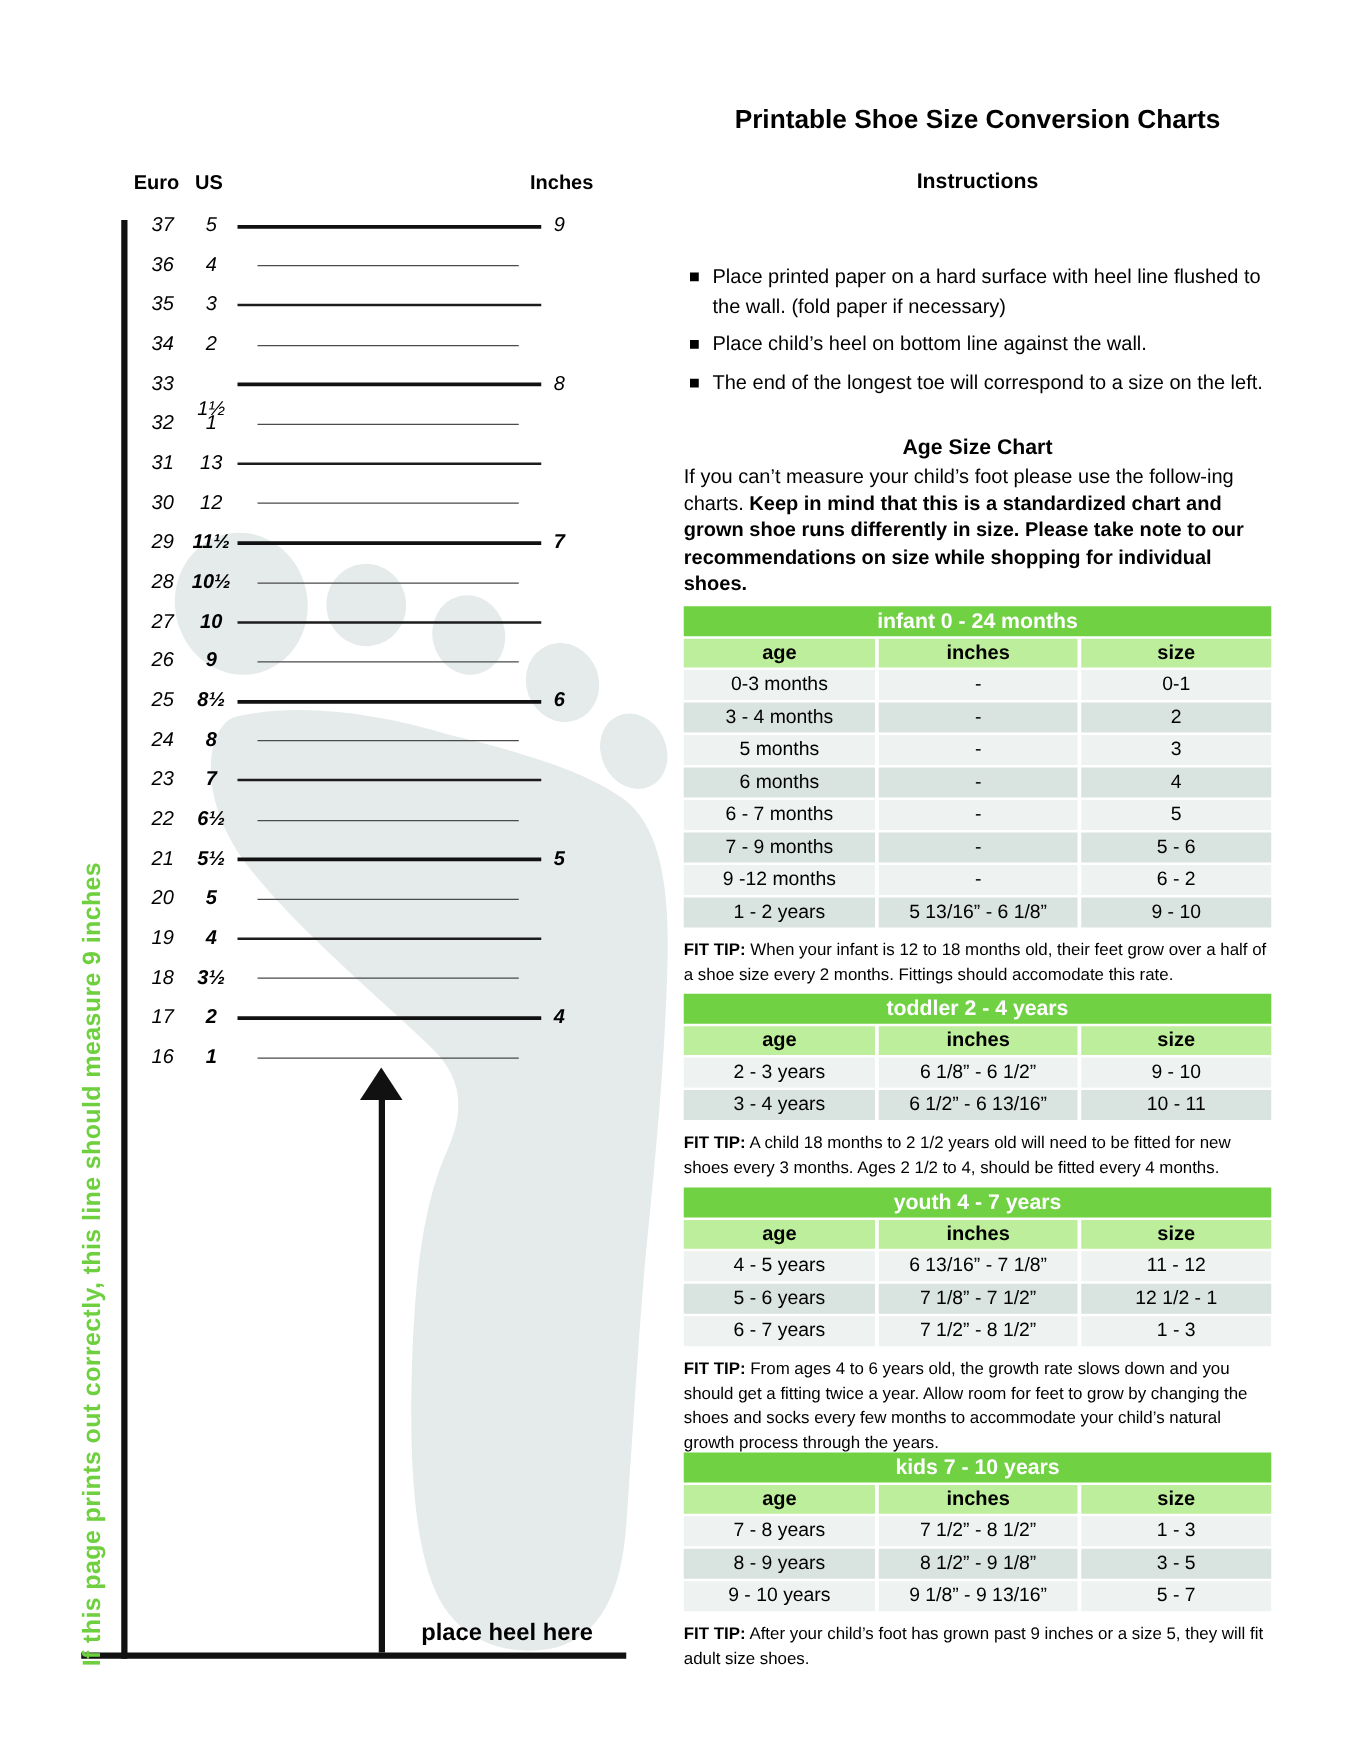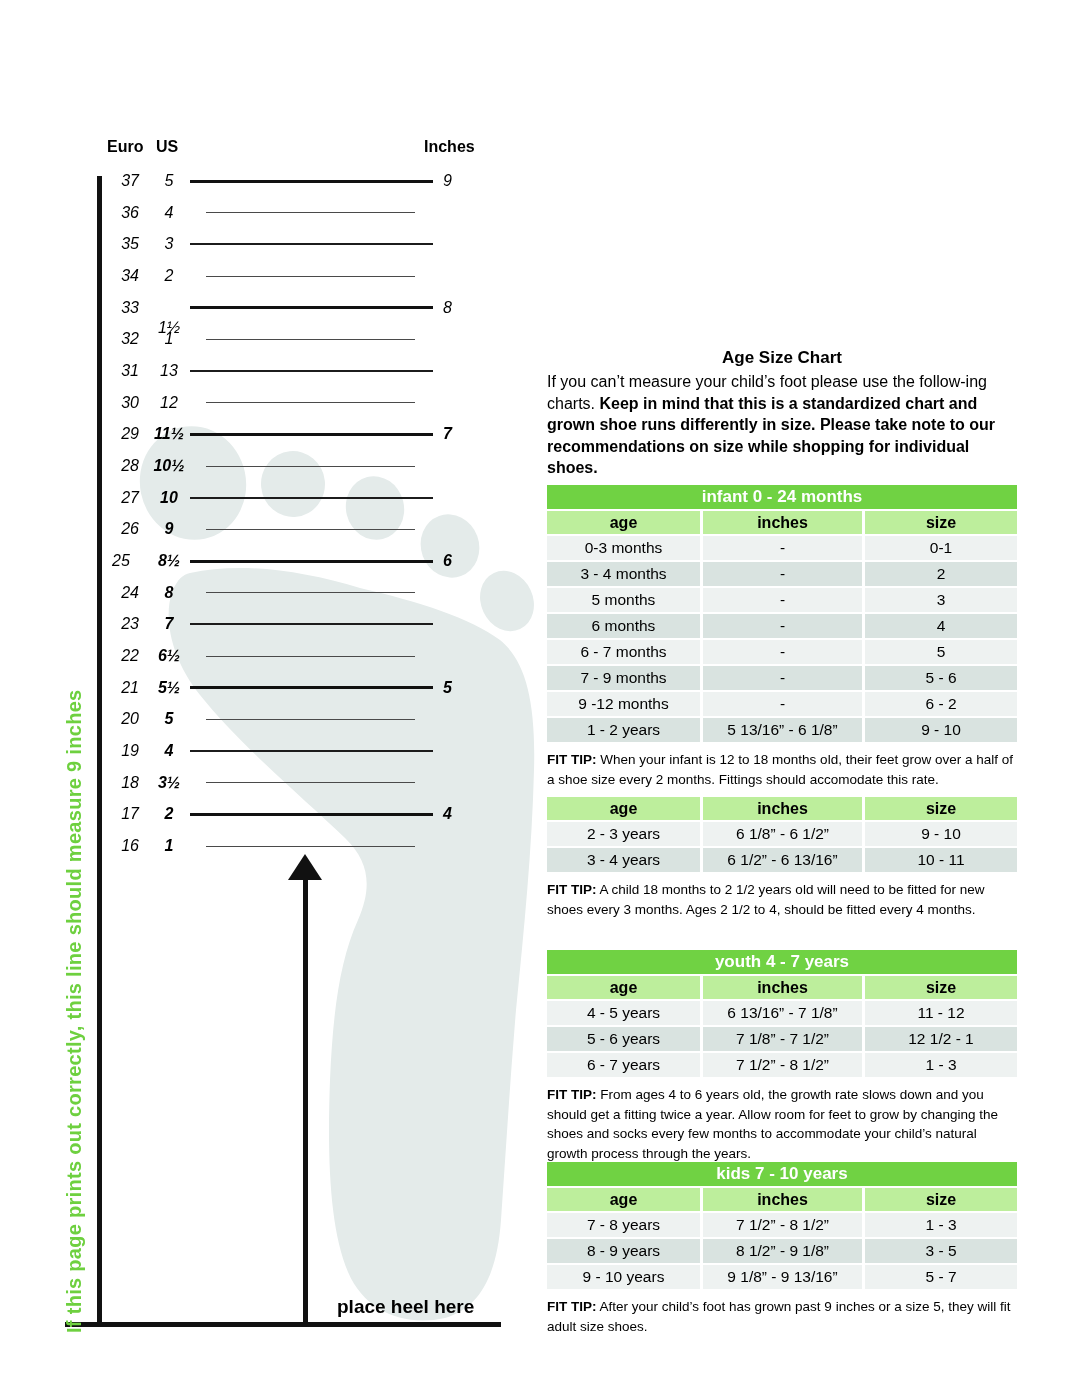--- a/index.html
+++ b/index.html
@@ -133,21 +133,21 @@
       <div class="rnum inchlbl b" style="top: 423.32px;">7</div>
       <div class="rnum euro" style="top: 454.985px;">28</div>
       <div class="rnum us b" style="top: 454.985px;">10½</div>
       <div class="rline quarter" style="left: 206px; top: 465.5px; width: 209px; height: 1px;"></div>
       <div class="rnum euro" style="top: 486.65px;">27</div>
       <div class="rnum us b" style="top: 486.65px;">10</div>
       <div class="rline half" style="left: 190px; top: 496.6px; width: 243px; height: 2px;"></div>
       <div class="rnum euro" style="top: 518.315px;">26</div>
       <div class="rnum us b" style="top: 518.315px;">9</div>
       <div class="rline quarter" style="left: 206px; top: 528.8px; width: 209px; height: 1px;"></div>
-      <div class="rnum euro" style="top: 549.98px; text-align: center;">25</div>
+      <div class="rnum euro" style="top: 549.98px;">25</div>
       <div class="rnum us b" style="top: 549.98px;">8½</div>
       <div class="rline inch" style="left: 190px; top: 559.5px; width: 243px; height: 3px;"></div>
       <div class="rnum inchlbl b" style="top: 549.98px;">6</div>
       <div class="rnum euro" style="top: 581.645px;">24</div>
       <div class="rnum us b" style="top: 581.645px;">8</div>
       <div class="rline quarter" style="left: 206px; top: 592.1px; width: 209px; height: 1px;"></div>
       <div class="rnum euro" style="top: 613.31px;">23</div>
       <div class="rnum us b" style="top: 613.31px;">7</div>
       <div class="rline half" style="left: 190px; top: 623.3px; width: 243px; height: 2px;"></div>
       <div class="rnum euro" style="top: 644.975px;">22</div>
@@ -173,20 +173,27 @@
       <div class="rnum euro" style="top: 834.965px;">16</div>
       <div class="rnum us b" style="top: 834.965px;">1</div>
       <div class="rline quarter" style="left: 206px; top: 845.5px; width: 209px; height: 1px;"></div>
     </div>
   <div id="arrow-shaft"></div>
   <div id="arrow-head"></div>
   <div id="baseline"></div>
   <div id="heel-label">place heel here</div>
   <div id="green-note">If this page prints out correctly, this line should measure 9 inches</div>
 
+  <div id="doc-title">Printable Shoe Size Conversion Charts</div>
+  <div id="instructions-heading">Instructions</div>
+  <ul id="instructions-list">
+    <li>Place printed paper on a hard surface with heel line flushed to the wall. (fold paper if necessary)</li>
+    <li>Place child’s heel on bottom line against the wall.</li>
+    <li>The end of the longest toe will correspond to a size on the left.</li>
+  </ul>
   <div id="age-heading">Age Size Chart</div>
   <div id="age-intro"><span>If you can’t measure your child’s foot please use the follow-ing charts. </span><span class="bold-part">Keep in mind that this is a standardized chart and grown shoe runs differently in size. Please take note to our recommendations on size while shopping for individual shoes.</span></div>
 
   <div id="tables">
       <div class="tgroup" style="top: 485px;">
         <div class="tbar">infant 0 - 24 months</div>
         <div class="tgrid">
           <div class="th">age</div>
           <div class="th">inches</div>
           <div class="th">size</div>
@@ -211,20 +218,21 @@
           <div class="td light">9 -12 months</div>
           <div class="td light">-</div>
           <div class="td light">6 - 2</div>
           <div class="td dark">1 - 2 years</div>
           <div class="td dark">5 13/16” - 6 1/8”</div>
           <div class="td dark">9 - 10</div>
         </div>
         <div class="fittip"><b>FIT TIP:</b> When your infant is 12 to 18 months old, their feet grow over a half of a shoe size every 2 months. Fittings should accomodate this rate.</div>
       </div>
       <div class="tgroup" style="top: 795px;">
+        <div class="tbar">toddler 2 - 4 years</div>
         <div class="tgrid">
           <div class="th">age</div>
           <div class="th">inches</div>
           <div class="th">size</div>
           <div class="td light">2 - 3 years</div>
           <div class="td light">6 1/8” - 6 1/2”</div>
           <div class="td light">9 - 10</div>
           <div class="td dark">3 - 4 years</div>
           <div class="td dark">6 1/2” - 6 13/16”</div>
           <div class="td dark">10 - 11</div>

